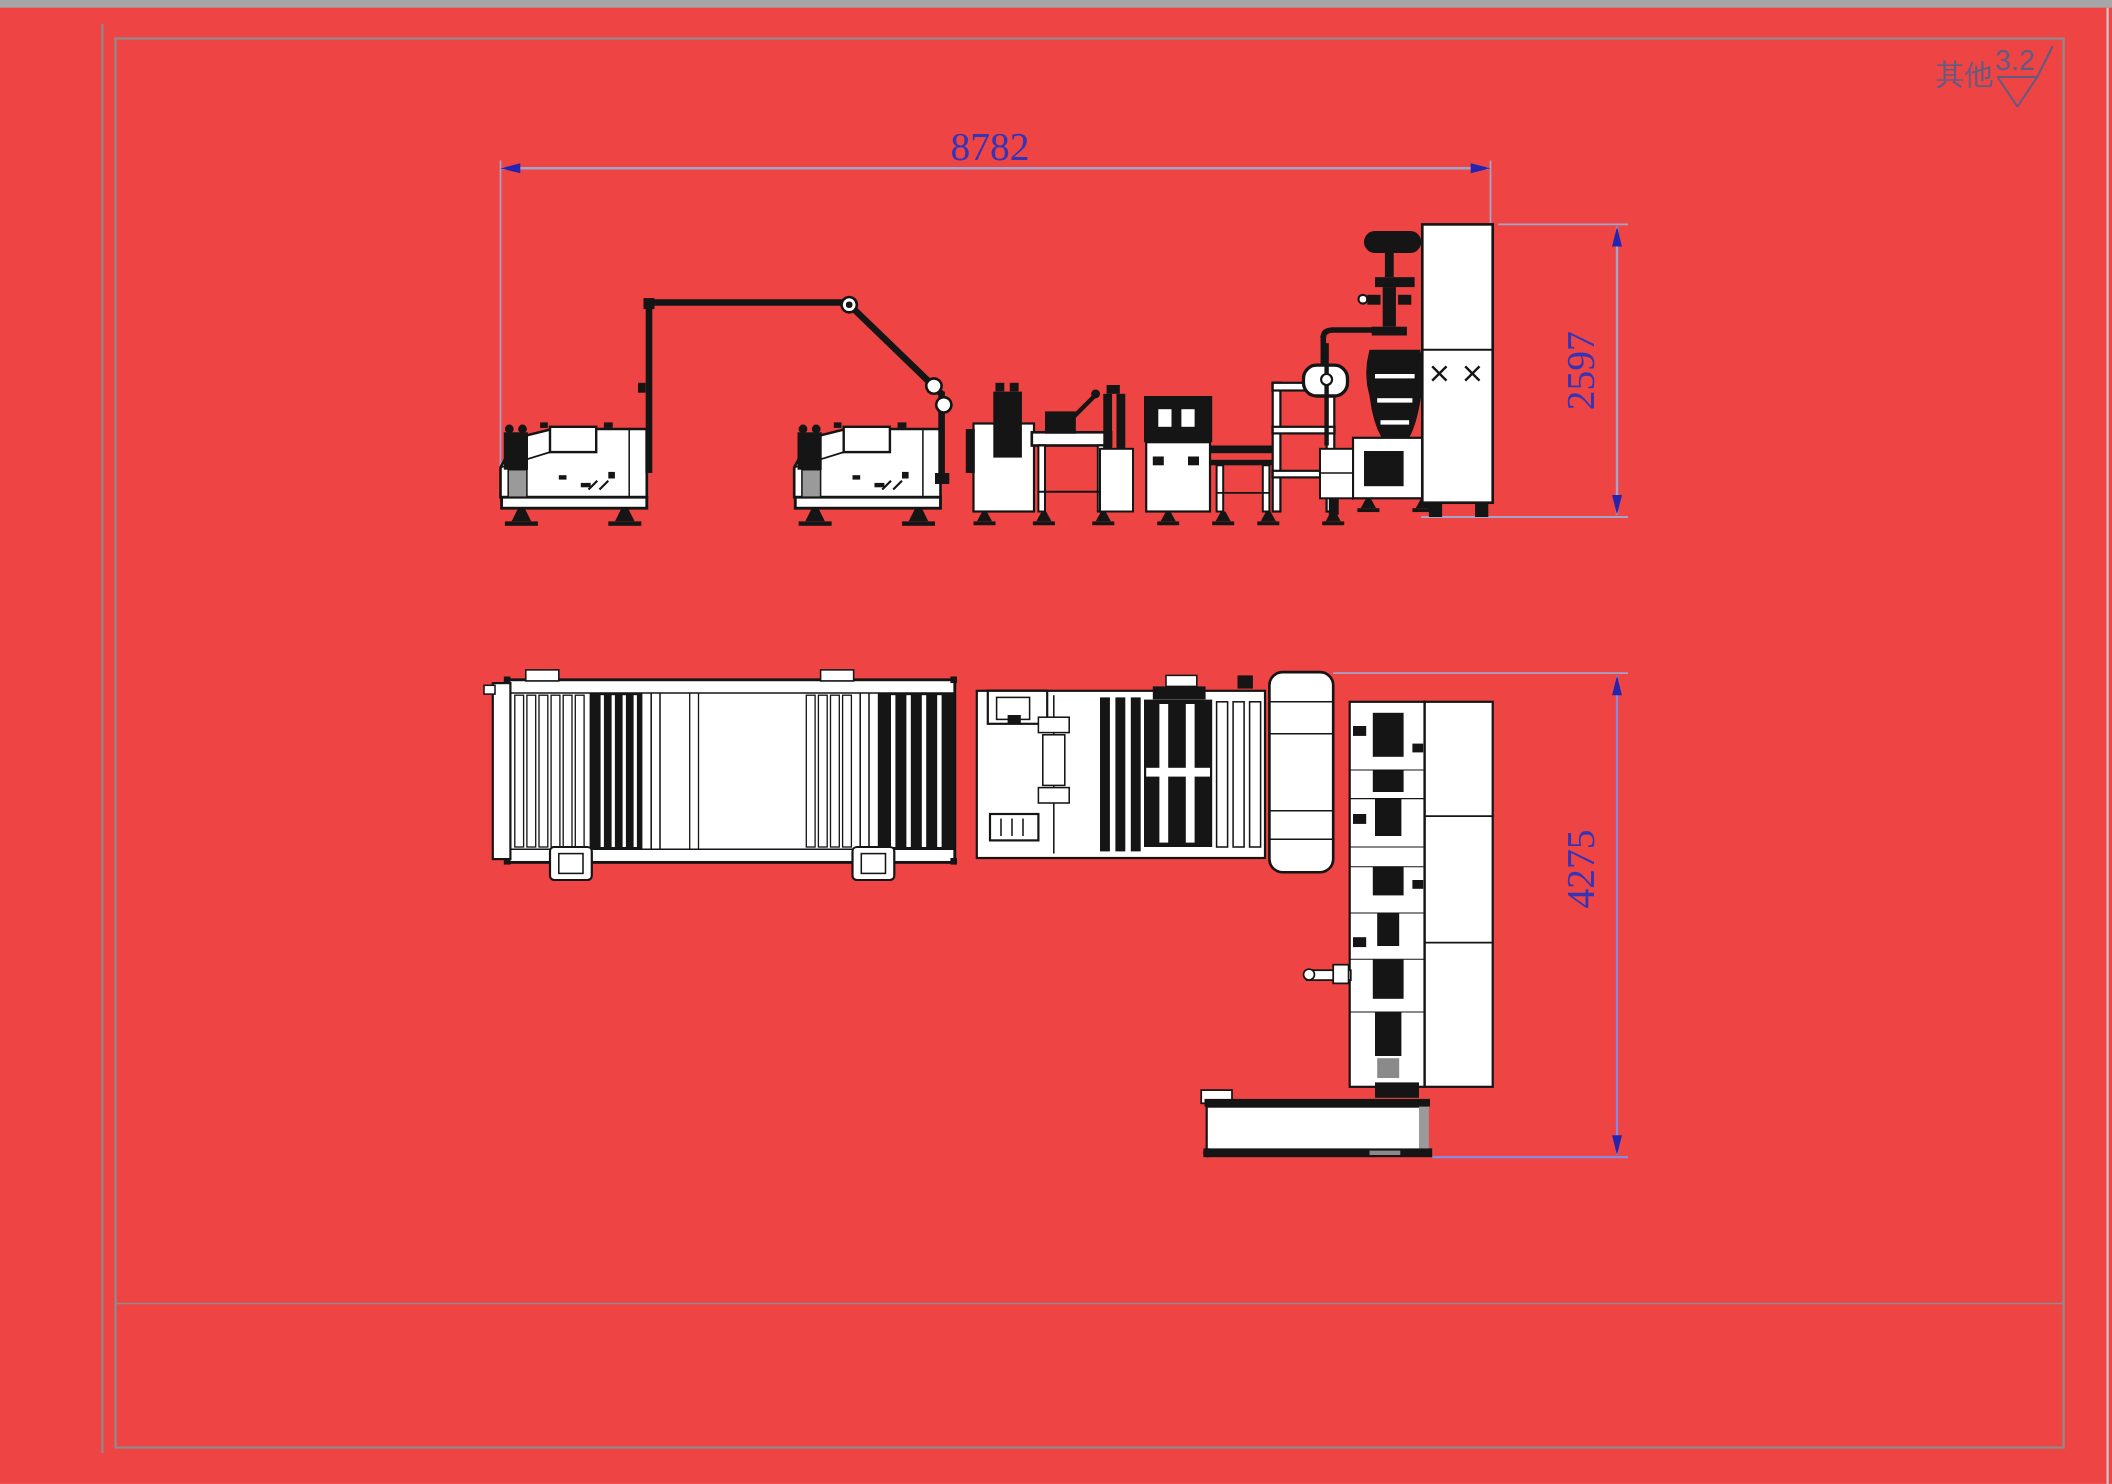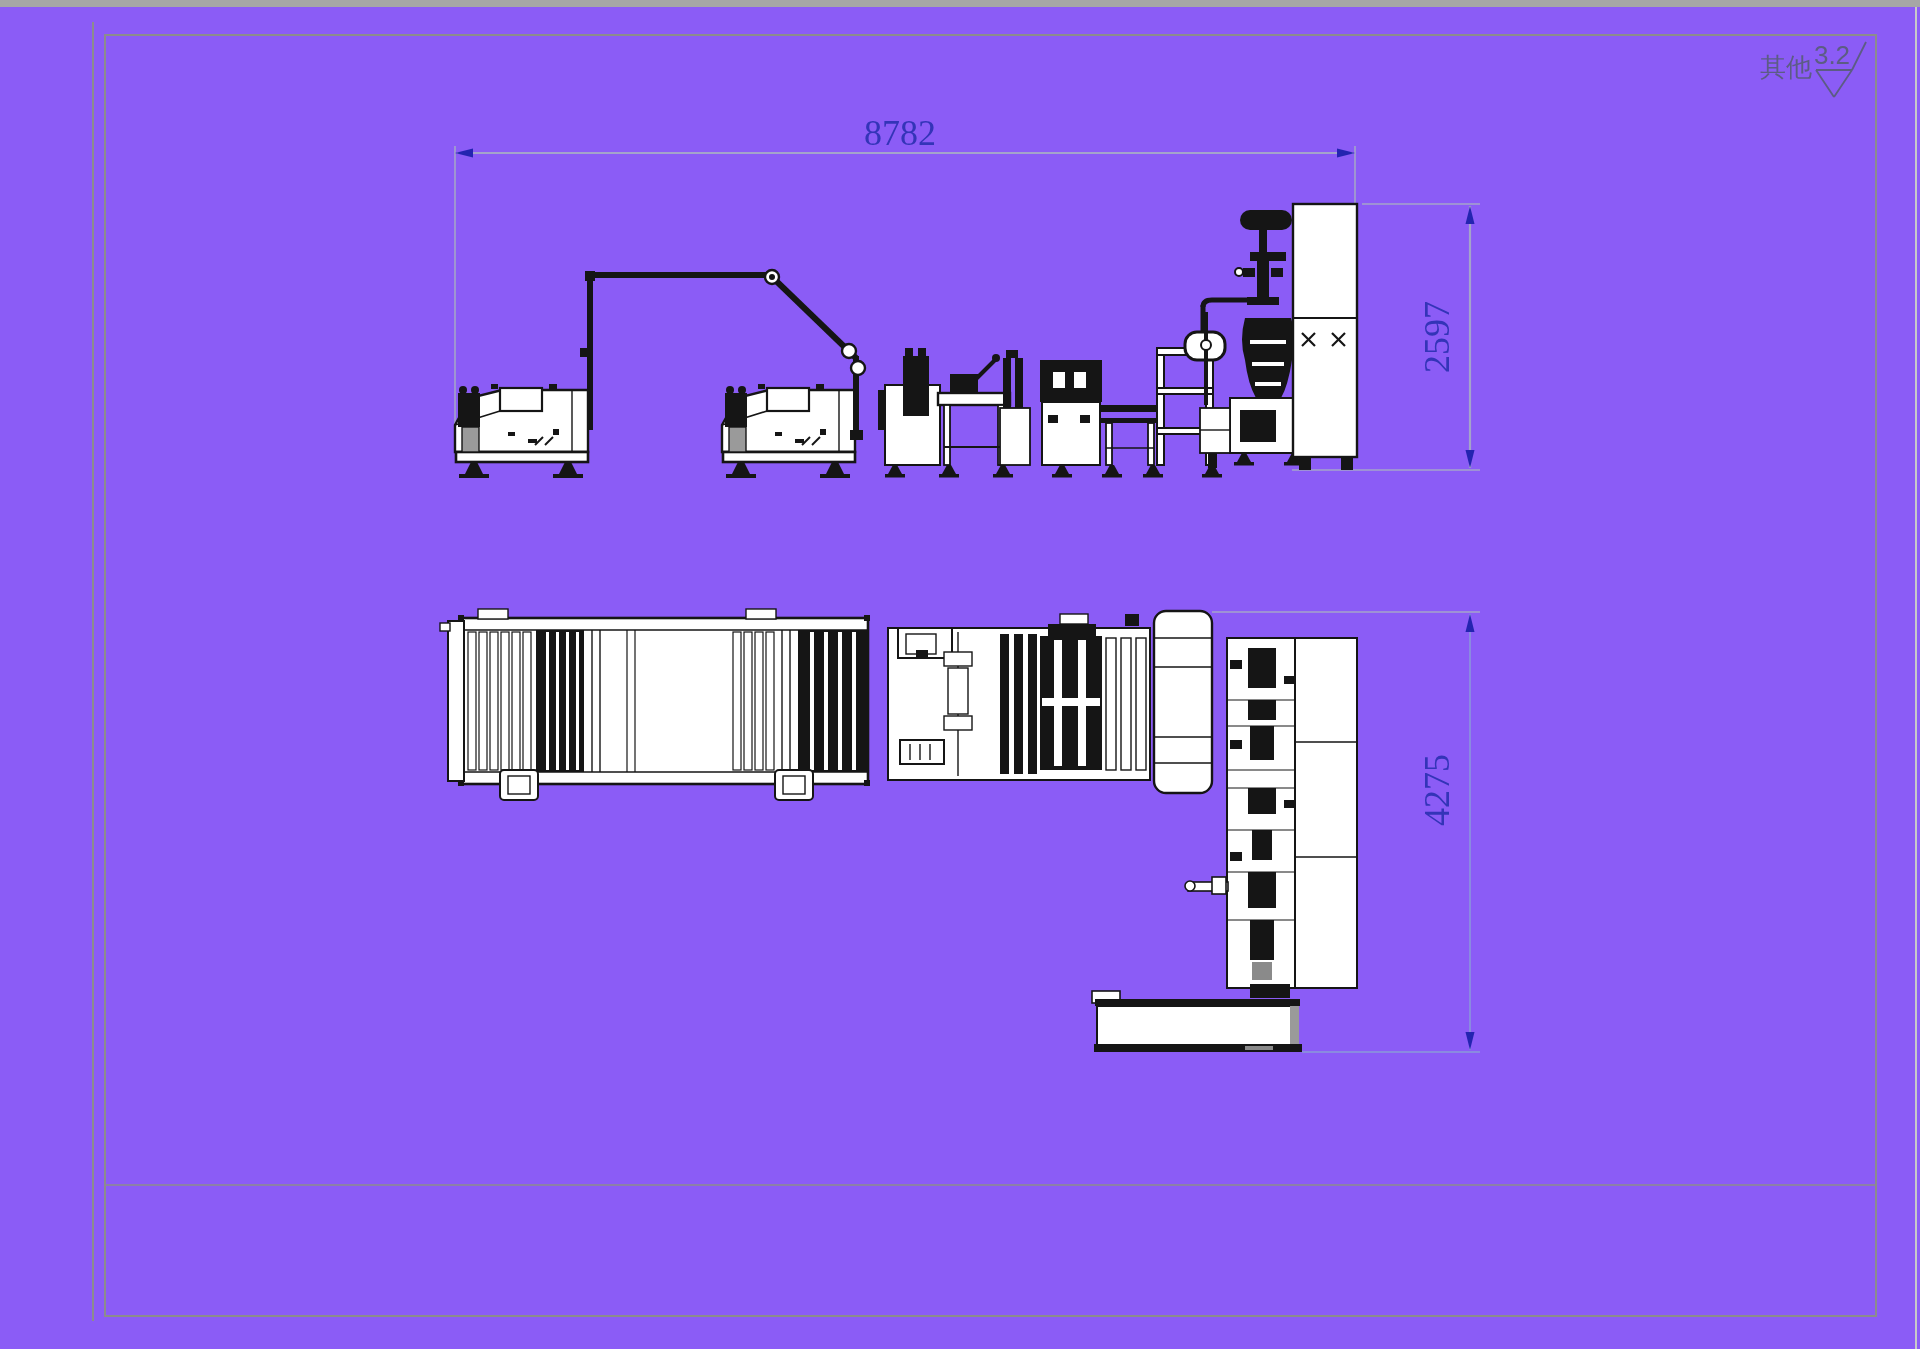--- a/index.html
+++ b/index.html
@@ -1,19 +1,19 @@
 <!DOCTYPE html>
 <html><head>
 <meta charset="utf-8">
 <style>
   html,body{margin:0;padding:0;background:#ffffff;}
   .canvas{
     position:relative;
     width:1920px;height:1349px;
-    background:#8b5cf6;
+    background:#ef4444;
     font-family:"Liberation Serif", serif;
     overflow:hidden;
     text-align:right;
   }
   svg text{user-select:none;}
   .dim-text{
     font-family:"Liberation Serif", serif;
     font-size:36px;
     fill:#3434b8;
   }

